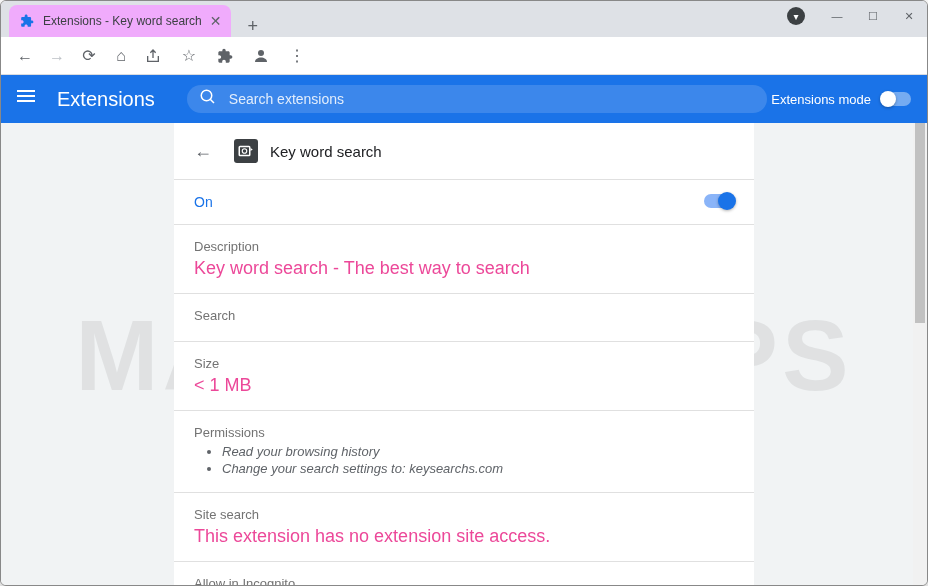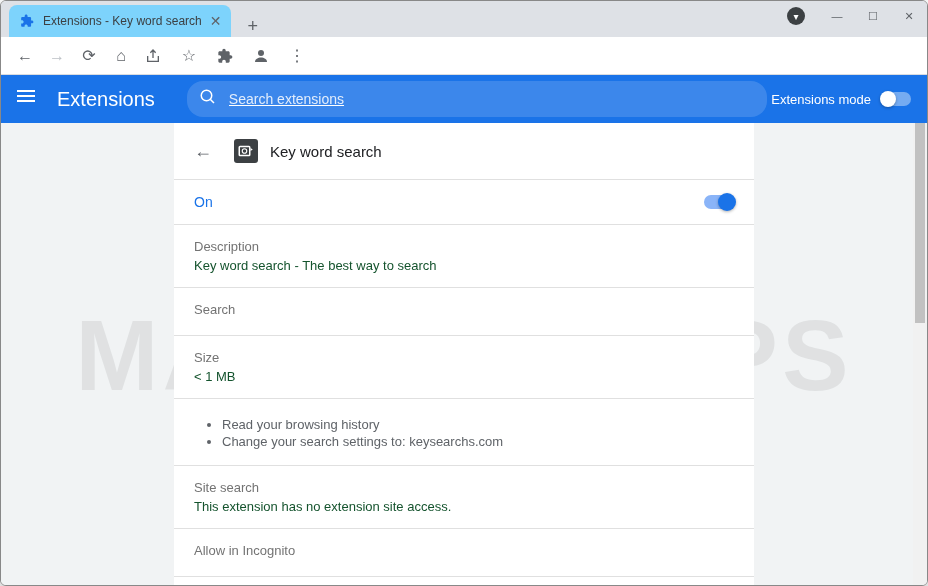--- a/index.html
+++ b/index.html
@@ -1,21 +1,21 @@
 <!DOCTYPE html>
 <html><head>
 <meta charset="utf-8">
 <style>
   * { margin: 0; padding: 0; box-sizing: border-box; }
   body { font-family: 'Segoe UI', Arial, sans-serif; background: #fff; width: 928px; height: 586px; overflow: hidden; position: relative; }
   
   .browser-window { width: 928px; height: 586px; border: 1px solid #888; border-radius: 6px; overflow: hidden; position: relative; box-shadow: 0 4px 12px rgba(0,0,0,0.3); background: #fff; }
   
   .tab-bar { height: 36px; background: #dee1e6; display: flex; align-items: flex-end; padding-left: 8px; }
-  .tab { background: #7dd3fc; height: 32px; border-radius: 8px 8px 0 0; display: flex; align-items: center; padding: 0 10px; min-width: 200px; position: relative; }
+  .tab { background: #f0abfc; height: 32px; border-radius: 8px 8px 0 0; display: flex; align-items: center; padding: 0 10px; min-width: 200px; position: relative; }
   .tab-icon { width: 16px; height: 16px; margin-right: 8px; color: #1a73e8; display: flex; align-items: center; justify-content: center; }
   .tab-title { font-size: 12px; color: #3c4043; flex: 1; white-space: nowrap; overflow: hidden; }
   .tab-close { margin-left: 8px; font-size: 14px; color: #5f6368; cursor: pointer; }
   .new-tab { margin-left: 8px; color: #5f6368; font-size: 18px; padding: 0 8px; cursor: pointer; }
   .window-controls { position: absolute; right: 8px; top: 6px; display: flex; gap: 16px; align-items: center; }
   .wc-icon { font-size: 11px; color: #5f6368; cursor: pointer; width: 20px; text-align: center; }
   .wc-badge { width: 18px; height: 18px; background: #3c4043; border-radius: 50%; display: flex; align-items: center; justify-content: center; color: #fff; font-size: 10px; margin-right: 6px; }
   
   .addr-bar { height: 38px; background: #fff; display: flex; align-items: center; padding: 0 8px; border-bottom: 1px solid #dadce0; }
   .nav-icon { width: 28px; height: 28px; color: #5f6368; display: flex; align-items: center; justify-content: center; cursor: pointer; border-radius: 50%; margin: 0 2px; }
@@ -24,47 +24,47 @@
   .omnibox-icon { width: 16px; height: 16px; margin-right: 8px; color: #5f6368; display: flex; align-items: center; }
   .omnibox-prefix { font-size: 13px; color: #5f6368; margin-right: 8px; }
   .url-text { font-size: 13px; color: #80868b; }
   .url-bold { color: #202124; }
   .toolbar-right { display: flex; align-items: center; gap: 4px; }
   
   .ext-header { background: #1a73e8; color: #fff; height: 48px; display: flex; align-items: center; padding: 0 16px; }
   .hamburger { width: 24px; height: 24px; cursor: pointer; margin-right: 16px; }
   .hamburger span { display: block; width: 18px; height: 2px; background: #fff; margin: 3px 0; }
   .ext-title { font-size: 20px; font-weight: 400; margin-right: 32px; }
-  .search-box { flex: 1; max-width: 580px; background: rgba(255,255,255,0.15); height: 36px; border-radius: 16px; display: flex; align-items: center; padding: 0 12px; text-decoration: underline; }
+  .search-box { flex: 1; max-width: 580px; background: rgba(255,255,255,0.15); height: 28px; border-radius: 16px; display: flex; align-items: center; padding: 0 12px; }
   .search-box input { background: transparent; border: none; outline: none; color: #fff; font-size: 14px; flex: 1; }
   .search-box input::placeholder { color: rgba(255,255,255,0.85); }
   .search-icon { color: #fff; margin-right: 12px; }
   .dev-mode { display: flex; align-items: center; margin-left: auto; gap: 10px; }
   .dev-label { font-size: 13px; }
   .toggle { width: 30px; height: 14px; background: rgba(255,255,255,0.4); border-radius: 8px; position: relative; cursor: pointer; }
   .toggle-knob { width: 16px; height: 16px; background: #fff; border-radius: 50%; position: absolute; left: -1px; top: -1px; box-shadow: 0 1px 3px rgba(0,0,0,0.3); }
   
   .content-area { position: relative; height: calc(586px - 36px - 38px - 48px); background: #f1f3f4; overflow-y: auto; }
   .scrollbar-track { position: absolute; right: 0; top: 0; bottom: 0; width: 14px; background: #f1f1f1; }
   .scrollbar-thumb { position: absolute; right: 2px; width: 10px; background: #c1c1c1; border-radius: 0; top: 0; height: 200px; }
   
   .detail-panel { width: 580px; margin: 0 auto; background: #fff; min-height: 100%; }
   .panel-header { display: flex; align-items: center; padding: 16px 20px; border-bottom: 1px solid #e0e0e0; }
   .back-arrow { width: 24px; color: #5f6368; cursor: pointer; margin-right: 16px; font-size: 18px; }
   .ext-icon { width: 24px; height: 24px; background: #3c4043; border-radius: 3px; margin-right: 12px; display: flex; align-items: center; justify-content: center; color: #fff; font-size: 10px; }
   .panel-title { font-size: 15px; color: #202124; }
   
   .section { padding: 14px 20px; border-bottom: 1px solid #e0e0e0; }
-  .section-row { display: flex; justify-content: space-between; align-items: center; }
+  .section-row { display: flex; justify-content: space-between; align-items: flex-start; }
   .status-on { color: #1a73e8; font-size: 14px; font-weight: 500; }
   .toggle-on { width: 30px; height: 14px; background: #8ab4f8; border-radius: 8px; position: relative; cursor: pointer; }
   .toggle-on-knob { width: 18px; height: 18px; background: #1a73e8; border-radius: 50%; position: absolute; right: -2px; top: -2px; box-shadow: 0 1px 3px rgba(0,0,0,0.3); }
   .label { font-size: 13px; color: #737373; margin-bottom: 4px; }
-  .value { font-size: 13px; color: #14532d; }
-  .perm-list { margin-top: 4px; padding-left: 28px; }
+  .value { font-size: 18px; color: #ec4899; }
+  .perm-list { margin-top: 4px; padding-left: 28px; font-style: italic; }
   .perm-list li { font-size: 13px; color: #5f6368; margin-bottom: 2px; }
   
   .watermark { position: absolute; top: 50%; left: 50%; transform: translate(-50%, -50%); font-size: 100px; font-weight: 900; color: rgba(0,0,0,0.07); letter-spacing: 4px; pointer-events: none; z-index: 1; white-space: nowrap; font-family: Arial, sans-serif; }
   .watermark-shield { position: absolute; top: 45%; left: 50%; transform: translate(-50%, -50%); z-index: 1; opacity: 0.06; pointer-events: none; }
   
   .detail-panel { position: relative; z-index: 2; }
 </style>
 </head>
 <body>
 
@@ -175,20 +175,21 @@
       <div class="section">
         <div class="label">Search</div>
       </div>
 
       <div class="section">
         <div class="label">Size</div>
         <div class="value">&lt; 1 MB</div>
       </div>
 
       <div class="section">
+        <div class="label">Permissions</div>
         <ul class="perm-list">
           <li>Read your browsing history</li>
           <li>Change your search settings to: keysearchs.com</li>
         </ul>
       </div>
 
       <div class="section">
         <div class="label">Site search</div>
         <div class="value">This extension has no extension site access.</div>
       </div>

